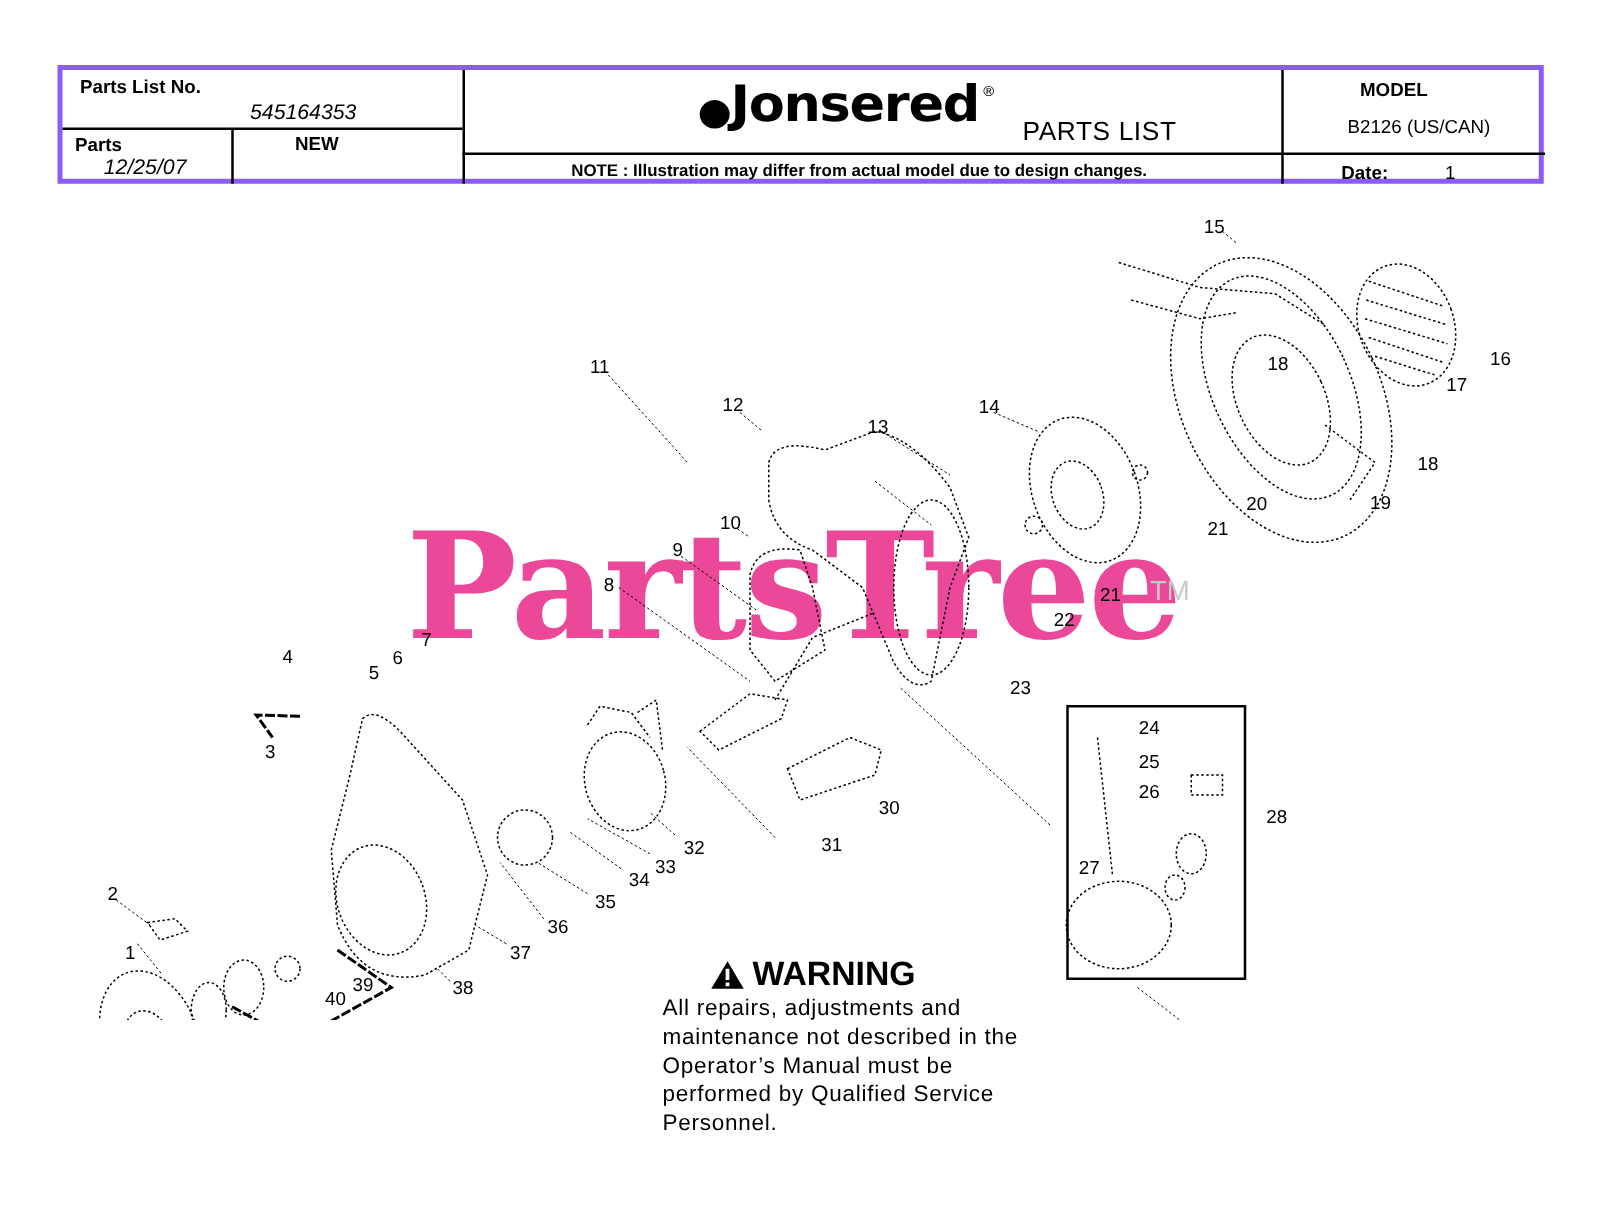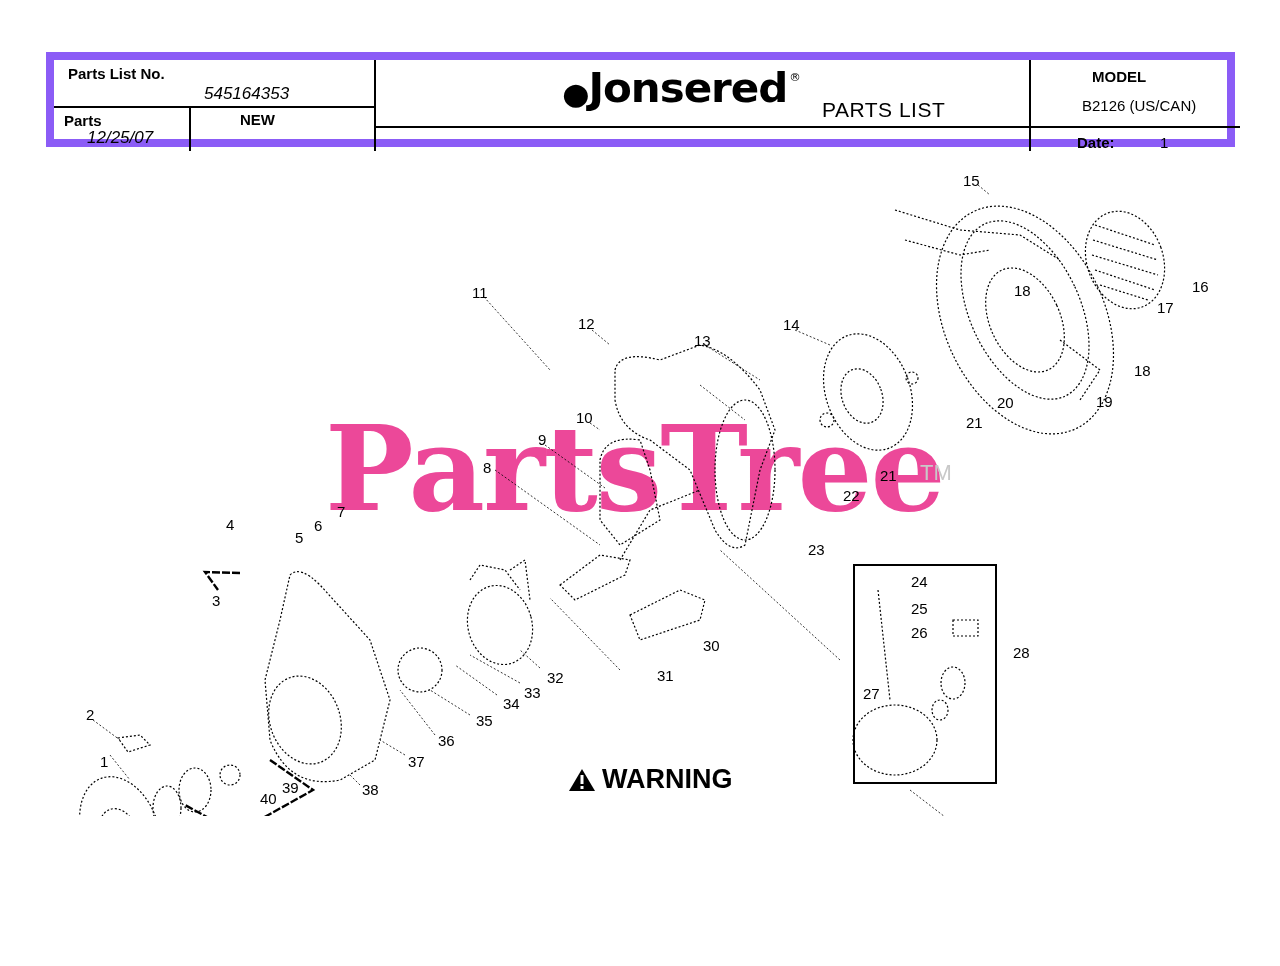--- a/index.html
+++ b/index.html
@@ -1,19 +1,19 @@
 <!DOCTYPE html>
 <html><head>
 <meta charset="utf-8">
 <style>
   html, body { margin:0; padding:0; background:#ffffff; }
   body { width:1280px; height:966px; position:relative; overflow:hidden;
          font-family:"Liberation Sans", sans-serif; color:#000; }
   .hdr { position:absolute; left:46px; top:52px; width:1189px; height:95px;
-         border:8px solid #8b5cf6; box-sizing:border-box;padding-left:27px; }
+         border:4px solid #8b5cf6; box-sizing:border-box;padding-left:27px; }
   .cell { position:absolute; box-sizing:border-box; }
   .vline { position:absolute; background:#000; width:2px; }
   .hline { position:absolute; background:#000; height:2px; }
   .lbl-b { font-weight:bold; font-size:15px; }
   .val { font-size:17px;font-style:italic; }
   .logo { position:absolute; left:508px; top:8px; font-family:"DejaVu Sans", sans-serif;
           font-weight:900; font-size:40px; letter-spacing:-1px; transform:scaleX(1.05);
           transform-origin:left; line-height:1; }
   .logo sup { font-size:11px; font-weight:normal; vertical-align:top; position:relative; top:4px; left:2px; }
   .parts-list-title { position:absolute; left:768px; top:38px; font-size:21px; letter-spacing:0.5px; }
@@ -38,20 +38,21 @@
   <div class="hline" style="left:320px;top:66px;width:866px"></div>
 
   <div class="cell lbl-b" style="left:14px;top:5px">Parts List No.</div>
   <div class="cell val" style="left:150px;top:24px">545164353</div>
   <div class="cell lbl-b" style="left:10px;top:52px">Parts</div>
   <div class="cell val" style="left:33px;top:68px">12/25/07</div>
   <div class="cell lbl-b" style="left:186px;top:51px">NEW</div>
 
   <div class="logo"><span style="font-size:30px;vertical-align:-2px">●</span><span>Jonsered</span><sup>®</sup></div>
   <div class="parts-list-title">PARTS LIST</div>
+  <div class="note">NOTE : Illustration may differ from actual model due to design changes.</div>
 
   <div class="cell lbl-b" style="left:1038px;top:8px">MODEL</div>
   <div class="cell" style="left:1028px;top:37px;font-size:15px">B2126 (US/CAN)</div>
   <div class="cell lbl-b" style="left:1023px;top:74px">Date:</div>
   <div class="cell lbl-b" style="left:1106px;top:74px;font-weight:normal;font-size:15px">1</div>
 </div>
 
 <div class="watermark">PartsTree</div>
 <div class="tm">TM</div>
 
@@ -206,13 +207,14 @@
 
 <div class="warning">
   <div class="warn-title">
     <svg width="28" height="24" viewBox="0 0 28 24">
       <polygon points="14,1 27,23 1,23" fill="#000"></polygon>
       <rect x="12.5" y="7" width="3" height="9" fill="#fff"></rect>
       <rect x="12.5" y="18" width="3" height="3" fill="#fff"></rect>
     </svg>
     <span>WARNING</span>
   </div>
+  <div class="warn-body">All repairs, adjustments and maintenance not described in the Operator’s Manual must be performed by Qualified Service Personnel.</div>
 </div>
 
 </body></html>

